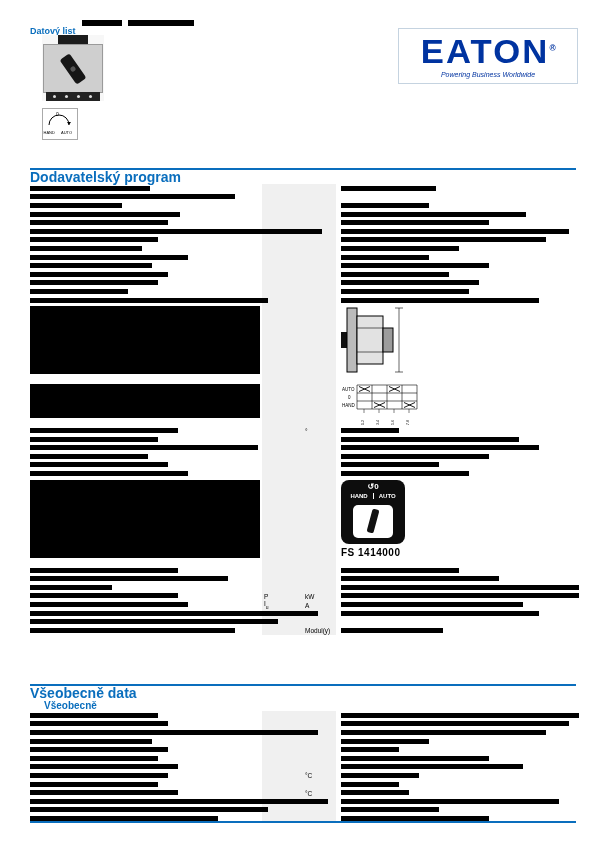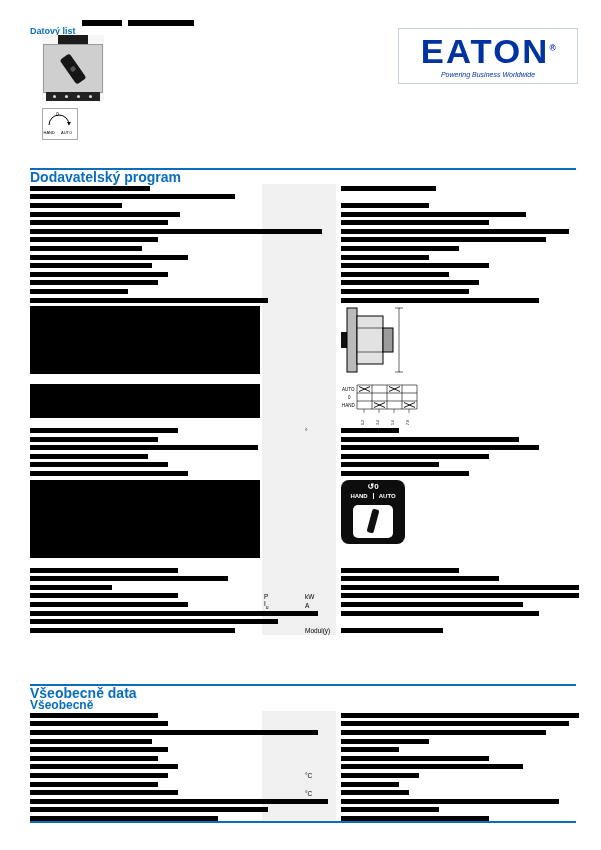--- a/index.html
+++ b/index.html
@@ -33,21 +33,21 @@
             display:flex;flex-direction:column;align-items:center;justify-content:center;background:#fff;}
   .logo-word{color:#0033a0;font-size:33px;font-weight:bold;letter-spacing:2px;line-height:1;
              transform:scale(1.05,1.02);white-space:nowrap;}
   .logo-word sup{font-size:8px;letter-spacing:0;}
   .logo-tagline{color:#0033a0;font-size:7px;font-style:italic;margin-top:3px;white-space:nowrap;}
 
   
   .table{position:absolute;left:30px;width:546px;border-top:2px solid #0a6ebd;padding-top:1px;}
   #table1{top:168px;} #table2{top:684px;}
   .section-title{color:#0a6ebd;font-weight:bold;font-size:14px;height:13px;line-height:13px;}
-  .section-sub{color:#0a6ebd;font-weight:bold;font-size:12px;height:11px;line-height:11px;}
+  .section-sub{color:#0a6ebd;font-weight:bold;font-size:10px;height:11px;line-height:11px;margin-left:14px;}
   .trow{display:flex;align-items:center;height:8.6px;}
   .tblock{align-items:flex-start;}
   .cell-left{width:232px;flex:none;}
   .cell-unit{width:74px;flex:none;align-self:stretch;background:#f0f0f0;position:relative;
              font-size:6.5px;color:#000;}
   .cell-unit .sym{position:absolute;left:2px;top:50%;transform:translateY(-50%);}
   .cell-unit .sym sub{font-size:5px;}
   .cell-unit .unit{position:absolute;left:43px;top:50%;transform:translateY(-50%);white-space:nowrap;}
   .cell-right{flex:1;padding-left:5px;position:relative;}
   .bar{height:5px;background:#000;position:relative;z-index:2;}
@@ -362,20 +362,21 @@
       <div class="plate-zero">
         <span>↺</span><span>0</span>
       </div>
       <div class="plate-modes">
         <span>HAND</span>
         <span class="plate-div"></span>
         <span>AUTO</span>
       </div>
       <div class="plate-knob"></div>
     </div>
+    <div class="plate-caption">FS 1414000</div>
   </div>
 </div>
       </div>
       <div class="trow">
         <div class="cell-left">
           <div class="bar" style="width: 148px;"></div>
         </div>
         <div class="cell-unit"></div>
         <div class="cell-right">
           <div class="bar" style="width: 118px;"></div>

